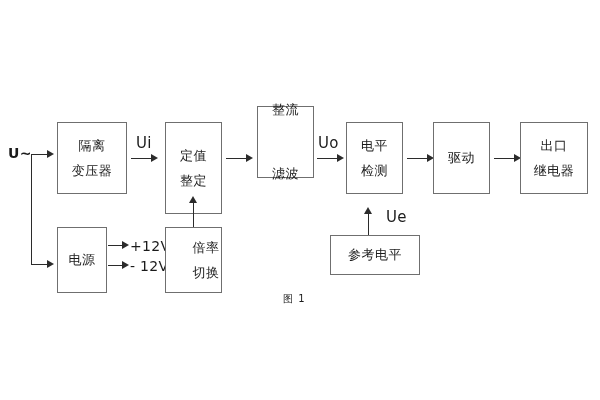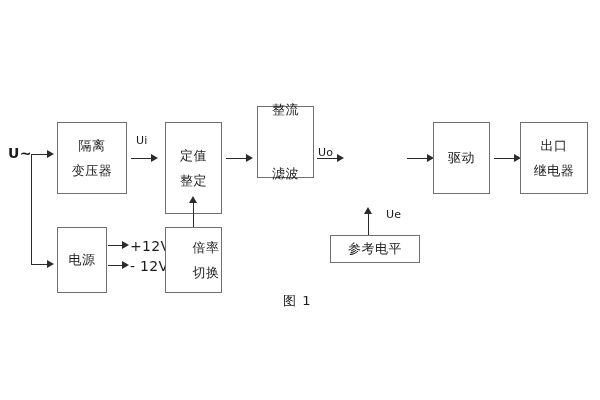--- a/index.html
+++ b/index.html
@@ -44,35 +44,35 @@
   }
 
   
   .lbl {
     position: absolute;
     color: #1b1b1b;
     font-size: 13px;
     white-space: nowrap;
   }
   .lbl-sig {
-    font-size: 11px;
+    font-size: 15px;
     letter-spacing: 0.3px;
   }
   .lbl-u {
     font-size: 14px;
     font-weight: 600;
     letter-spacing: 0.5px;
   }
   .lbl-v {
     font-size: 14px;
     letter-spacing: 0.3px;
   }
   .caption {
     position: absolute;
-    font-size: 13px;
+    font-size: 10px;
     color: #1b1b1b;
     letter-spacing: 1px;
   }
 
   
   .hline {
     position: absolute;
     height: 0;
     border-top: 1.5px solid #2b2b2b;
   }
@@ -127,24 +127,28 @@
   </div>
 
   <div class="hline" style="left:226px; top:158px; width:22px;"></div>
   <div class="ah-right" style="left:246px; top:153.5px;"></div>
 
   <div class="block" style="left:257px; top:106px; width:57px; height:72px;gap:39px;">
     <span class="ln">整流</span>
     <span class="ln">滤波</span>
   </div>
 
-  <div class="lbl lbl-sig" style="left:318px; top:134px;margin-top:12px;">Uo</div>
+  <div class="lbl lbl-sig" style="left:318px; top:134px;">Uo</div>
   <div class="hline" style="left:317px; top:158px; width:22px;"></div>
   <div class="ah-right" style="left:337px; top:153.5px;"></div>
 
+  <div class="block" style="left:346px; top:122px; width:57px; height:72px;">
+    <span class="ln">电平</span>
+    <span class="ln">检测</span>
+  </div>
 
   <div class="hline" style="left:407px; top:158px; width:22px;"></div>
   <div class="ah-right" style="left:427px; top:153.5px;"></div>
 
   <div class="block" style="left:433px; top:122px; width:57px; height:72px;text-align:right;">
     <span class="ln">驱动</span>
   </div>
 
   <div class="hline" style="left:494px; top:158px; width:22px;"></div>
   <div class="ah-right" style="left:514px; top:153.5px;"></div>
@@ -167,21 +171,21 @@
   <div class="lbl lbl-v" style="left:130px; top:258px;">- 12V</div>
 
   <div class="block" style="left:165px; top:227px; width:57px; height:66px;padding-left:25px;">
     <span class="ln">倍率</span>
     <span class="ln">切换</span>
   </div>
 
   <div class="vline" style="left:193px; top:203px; height:24px;"></div>
   <div class="ah-up" style="left:188.5px; top:196px;"></div>
 
-  <div class="block" style="left:330px; top:235px; width:90px; height:28px;">
+  <div class="block" style="left:330px; top:235px; width:90px; height:40px;">
     <span class="ln">参考电平</span>
   </div>
 
   <div class="vline" style="left:368px; top:214px; height:21px;"></div>
   <div class="ah-up" style="left:363.5px; top:207px;"></div>
   <div class="lbl lbl-sig" style="left:376px; top:208px;margin-left:10px;">Ue</div>
 
   <div class="caption" style="left:283px; top:292px;">图 1</div>
 
 </div>

